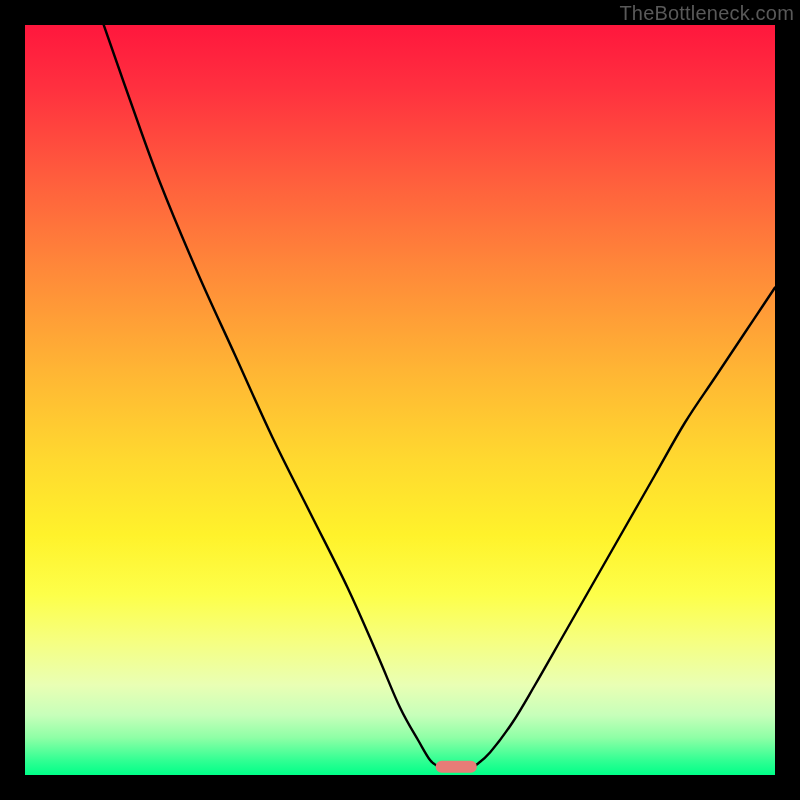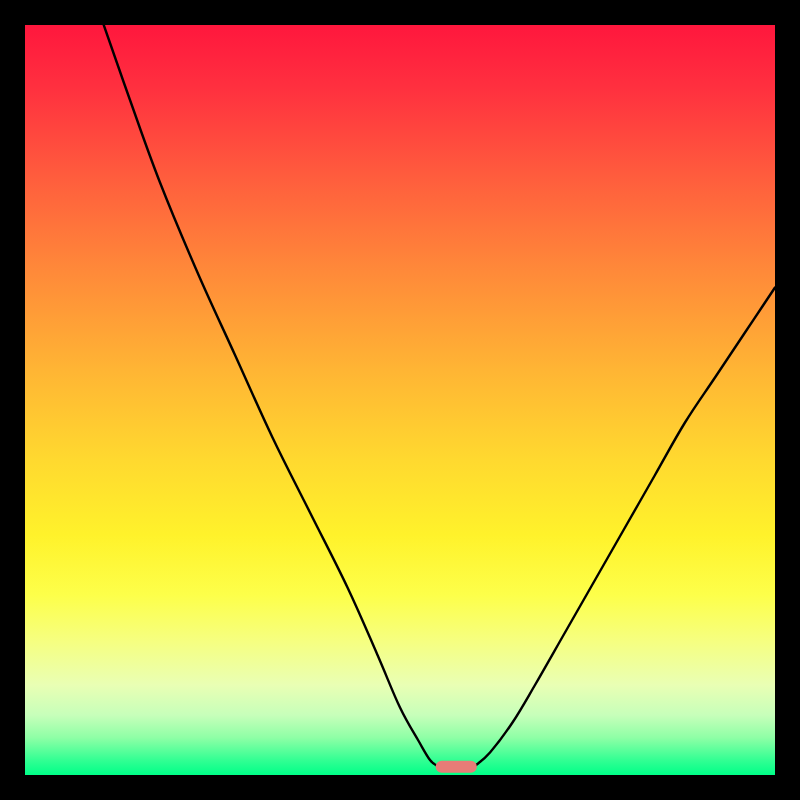--- a/index.html
+++ b/index.html
@@ -71,13 +71,14 @@
     <svg class="curve-svg" viewBox="0 0 750 750" preserveAspectRatio="none">
       <g id="curves">
           <path d="M 78.75 0 C 83.47500000000001 13.5, 94.87500000000001 46.650000000000006, 105.00000000000001 75 C 115.12500000000001 103.35, 122.85000000000001 126.45000000000002, 135 157.5 C 147.15 188.54999999999998, 159 216.44999999999996, 172.5 247.49999999999994 C 186 278.54999999999995, 196.50000000000003 300.29999999999995, 210.00000000000003 329.99999999999994 C 223.50000000000003 359.69999999999993, 234 384.15, 247.5 412.5 C 261 440.85, 271.5 460.5, 285 487.5 C 298.5 514.5, 310.35 536.85, 322.5 562.5 C 334.65 588.15, 343.05 608.4, 352.5 630 C 361.95 651.6, 367.575 666.975, 375 682.5 C 382.425 698.025, 388.35 706.8, 393.75 716.25 C 399.15 725.7, 401.625 730.545, 405 735 C 408.375 739.455, 411.15000000000003 739.92, 412.50000000000006 741" fill="none" stroke="#000000" stroke-width="2.4" stroke-linecap="round"></path>
           <path d="M 450 741 C 452.7 738.57, 458.25 735.33, 465 727.5 C 471.75 719.67, 479.4 709.65, 487.5 697.5 C 495.6 685.35, 500.55000000000007 676.2, 510.00000000000006 660 C 519.45 643.8, 529.2 626.4, 540 607.5 C 550.8 588.6, 559.2 573.9, 570 555 C 580.8 536.1, 589.2 521.4, 600 502.5 C 610.8 483.6, 619.2 468.9, 630 450 C 640.8 431.1, 649.2 415.05, 660 397.5 C 670.8 379.95, 679.2 368.7, 690 352.5 C 700.8 336.3, 709.2 323.7, 720 307.5 C 730.8 291.3, 744.6 270.6, 750 262.5" fill="none" stroke="#000000" stroke-width="2.4" stroke-linecap="round"></path>
         </g>
       <g id="marker">
           <rect x="410.62" y="735.75" width="41.25" height="12.00" rx="6.00" fill="#e87c77"></rect>
         </g>
     </svg>
   </div>
+  <div class="watermark">TheBottleneck.com</div>
 </div>
 
 </body></html>

